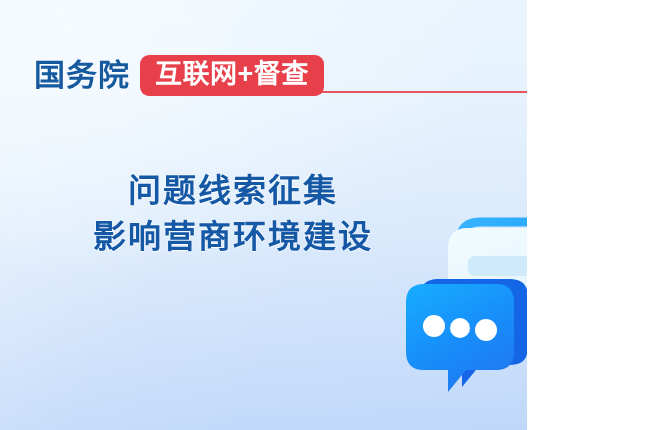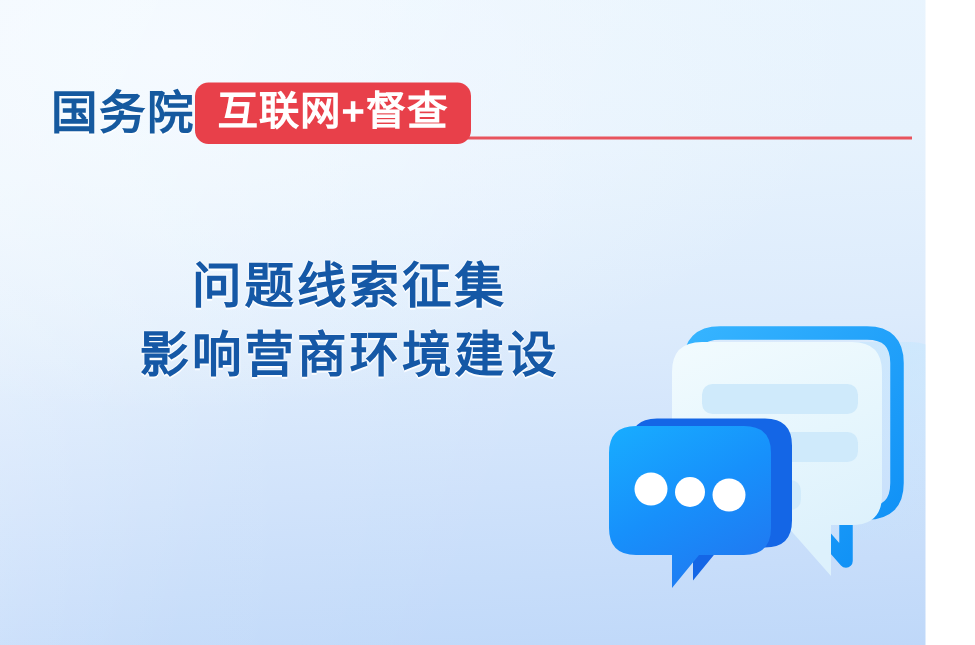--- a/index.html
+++ b/index.html
@@ -7,21 +7,21 @@
     margin: 0;
     padding: 0;
     background: #ffffff;
   }
   body {
     font-family: "Liberation Sans", "DejaVu Sans", sans-serif;
   }
 
   .banner {
     position: relative;
-    width: 617px;
+    width: 527px;
     height: 430px;
     overflow: hidden;
     background:
       radial-gradient(120% 90% at 18% 8%, #f2f9ff 0%, rgba(242,249,255,0) 62%),
       linear-gradient(177deg, #eaf5fe 0%, #e6f2fd 26%, #dcebfc 52%, #cfe2fb 74%, #bfd8f9 100%);
   }
 
   
   .banner::after {
     content: "";
@@ -44,20 +44,21 @@
   .gov-name {
     font-size: 31px;
     font-weight: bold;
     color: #15599f;
     letter-spacing: 1px;
     line-height: 1;
     white-space: nowrap;
     text-shadow: 0 1px 0 rgba(255,255,255,0.75);
   }
   .badge {
+    margin-left: 10px;
     background: #e8404a;
     border-radius: 9px;
     padding: 6px 15px 7px 15px;
     display: flex;
     align-items: center;
     height: 28px;
     box-sizing: content-box;
   }
   .badge-text {
     font-size: 27px;

